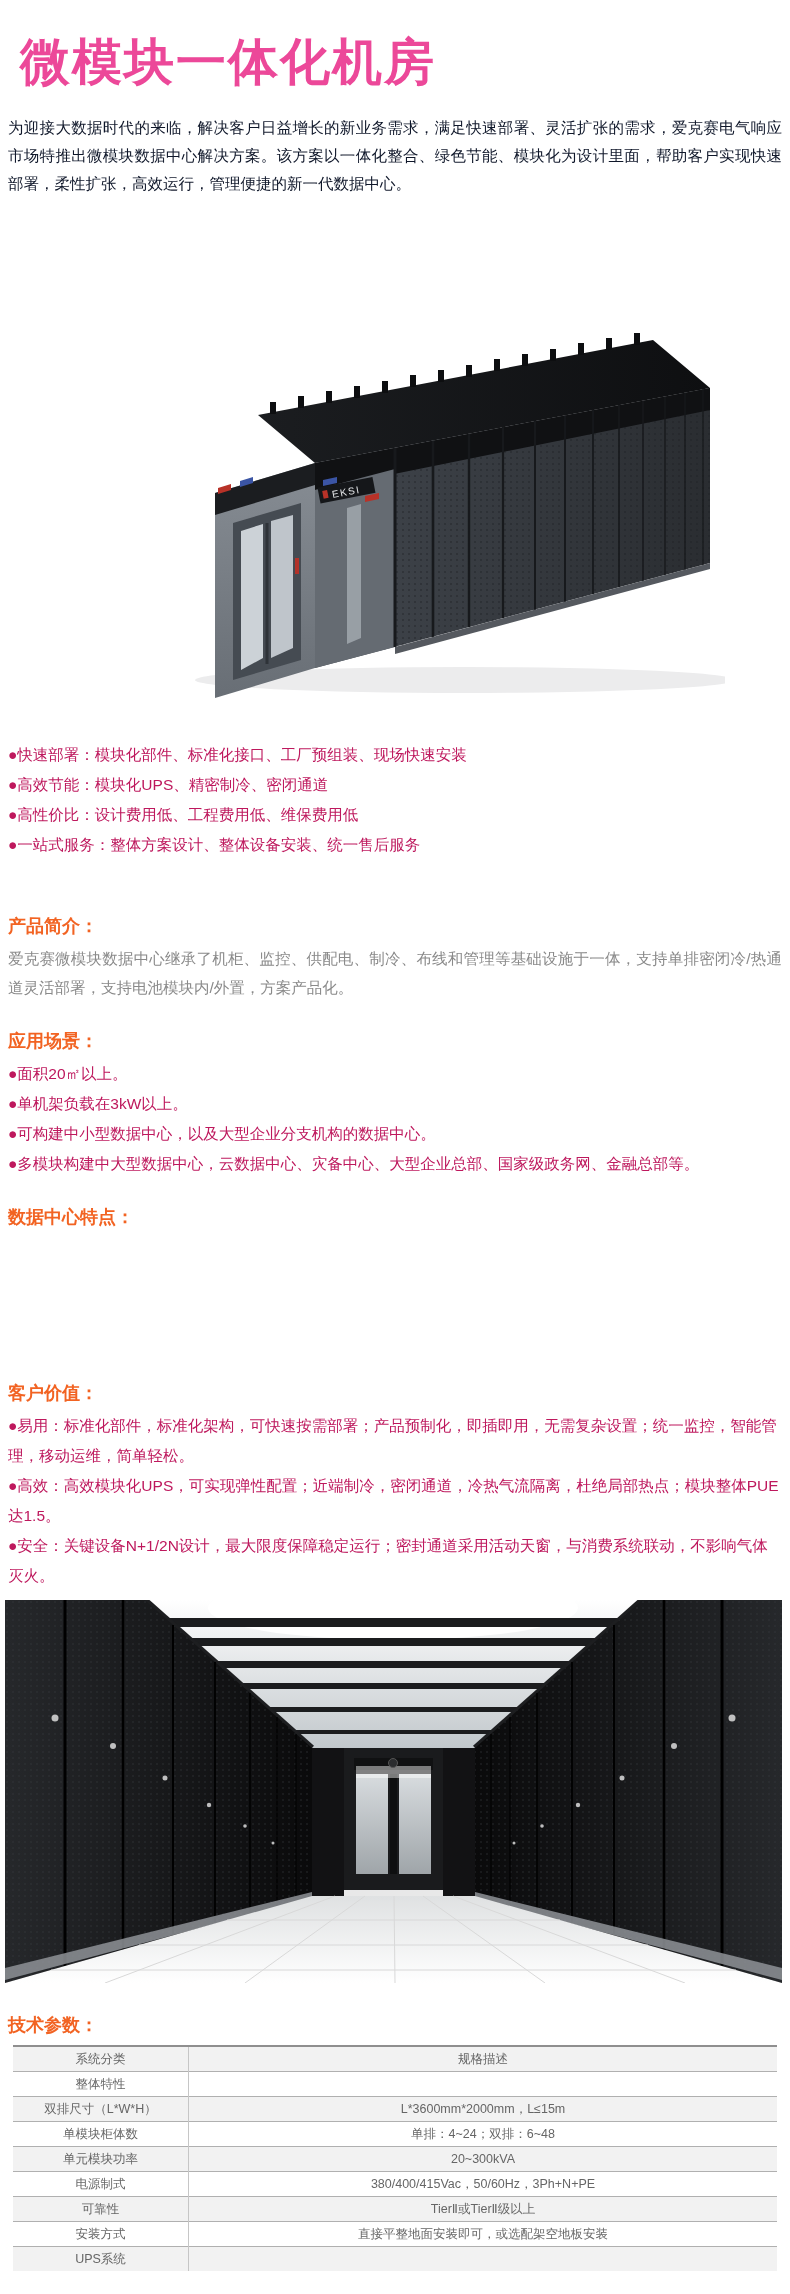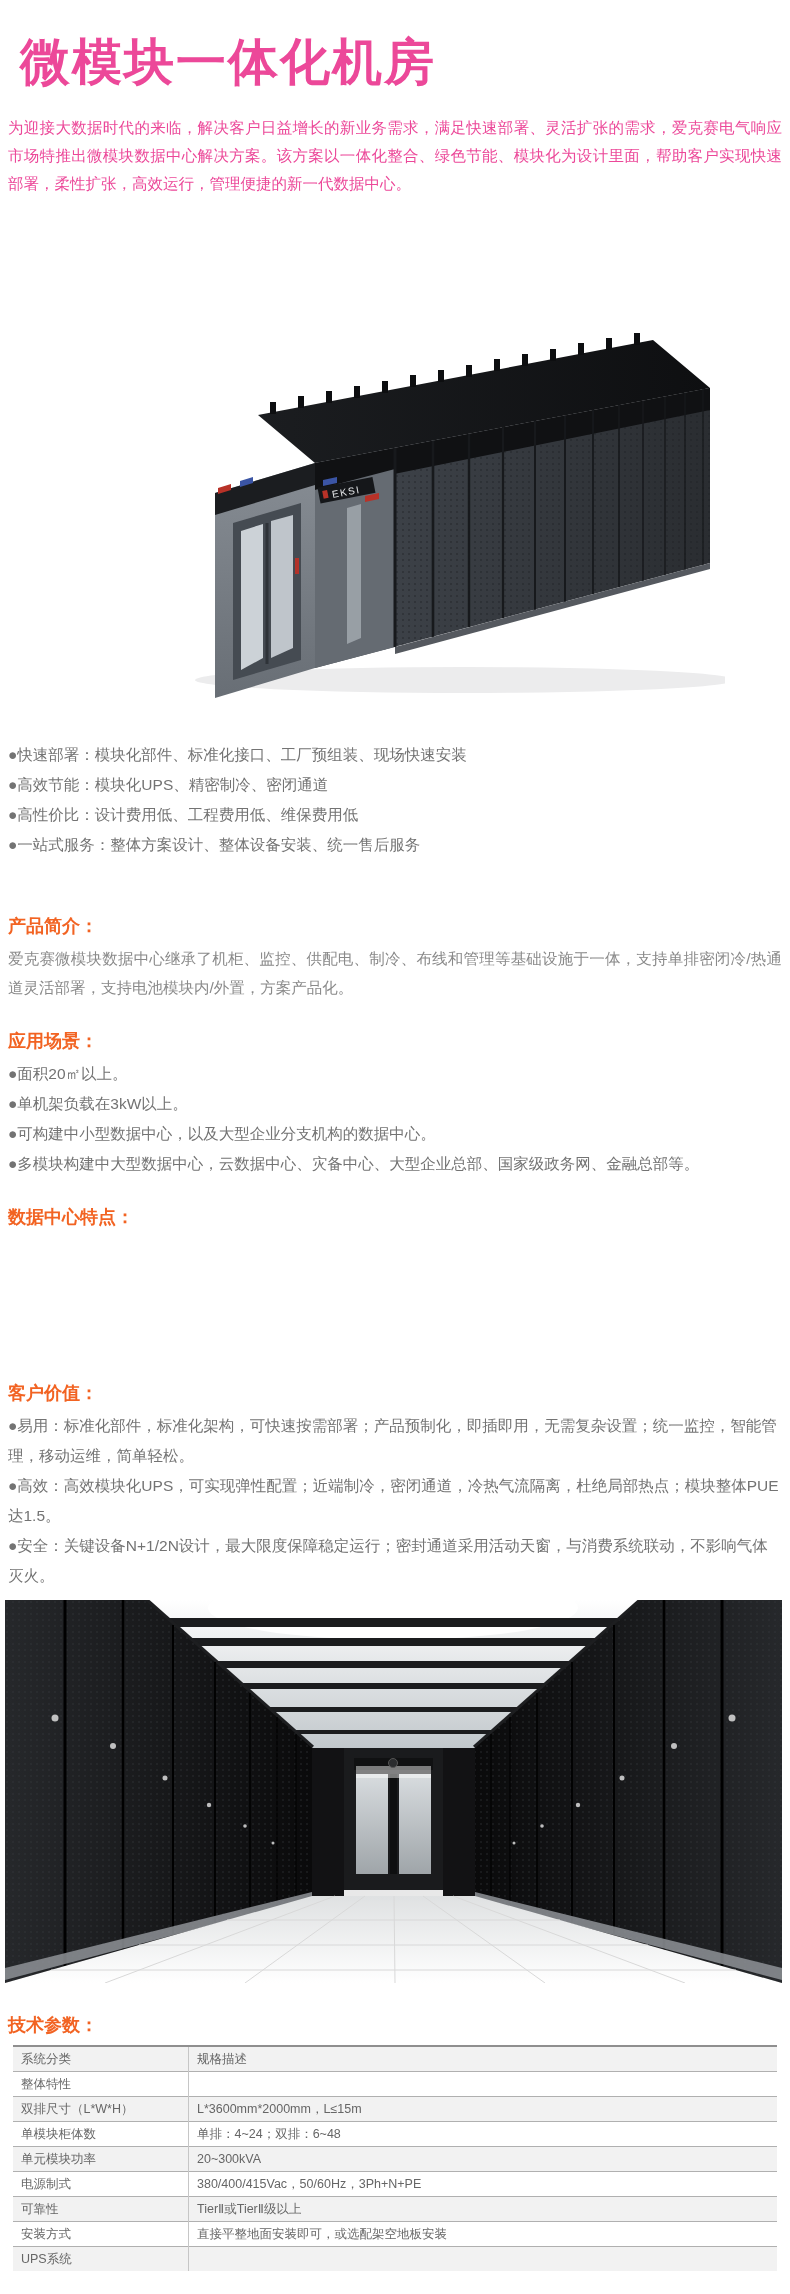--- a/index.html
+++ b/index.html
@@ -7,46 +7,46 @@
     width:790px;height:2294px;position:relative;overflow:hidden;
     background:#ffffff;
     font-family:"Liberation Sans","DejaVu Sans",sans-serif;
   }
   .abs{position:absolute;left:8px;width:774px;}
   .page-title{
     margin:12px;font-size:50px;font-weight:bold;color:#ec4899;
     letter-spacing:2px;line-height:48px;
   }
   .intro{
-    margin:0;font-size:15.5px;color:#ec4899;line-height:28px;text-align:justify;
+    margin:0;font-size:15.5px;color:#0f172a;line-height:28px;text-align:justify;
   }
   .sec-heading{
     margin:0 0 7px 0;font-size:18px;font-weight:bold;color:#f26322;line-height:22px;
   }
   .bullets{list-style:none;margin:0;padding:0;}
   .bullets li{
-    font-size:15.5px;color:#737373;line-height:30px;
+    font-size:15.5px;color:#be185d;line-height:30px;
   }
   .para{margin:0;font-size:15.5px;color:#8a8a8a;line-height:29px;text-align:justify;}
   figure{margin:0;padding:0;}
   #blk-title{top:26px;}
   #blk-intro{top:114px;}
   #blk-product{top:228px;left:65px;width:660px;height:475px;}
   #blk-sec0{top:740px;}
   #blk-sec1{top:915px;}
   #blk-sec2{top:1030px;}
   #blk-sec3{top:1206px;}
   #blk-sec4{top:1382px;}
   #blk-photo{top:1600px;left:5px;width:777px;height:383px;}
   #blk-tech{top:2014px;}
   #blk-table{top:2045px;left:13px;width:764px;}
   .tech-table{border-collapse:collapse;width:764px;table-layout:fixed;}
   .tech-table td{
     border-top:1px solid #b0b0b0;height:24px;font-size:12.5px;color:#666;
-    padding:0 8px;overflow:hidden;white-space:nowrap;
+    text-align:center;padding:0 8px;overflow:hidden;white-space:nowrap;
   }
   .tech-table tr:first-child td{border-top:2px solid #8f8f8f;}
   .tech-table tr:nth-child(odd) td{background:#f2f2f2;}
   .tech-table td.c1{width:159px;border-right:1px solid #c6c6c6;}
 </style>
 </head>
 <body>
 
 <h1 id="blk-title" class="abs page-title">微模块一体化机房</h1>
 

